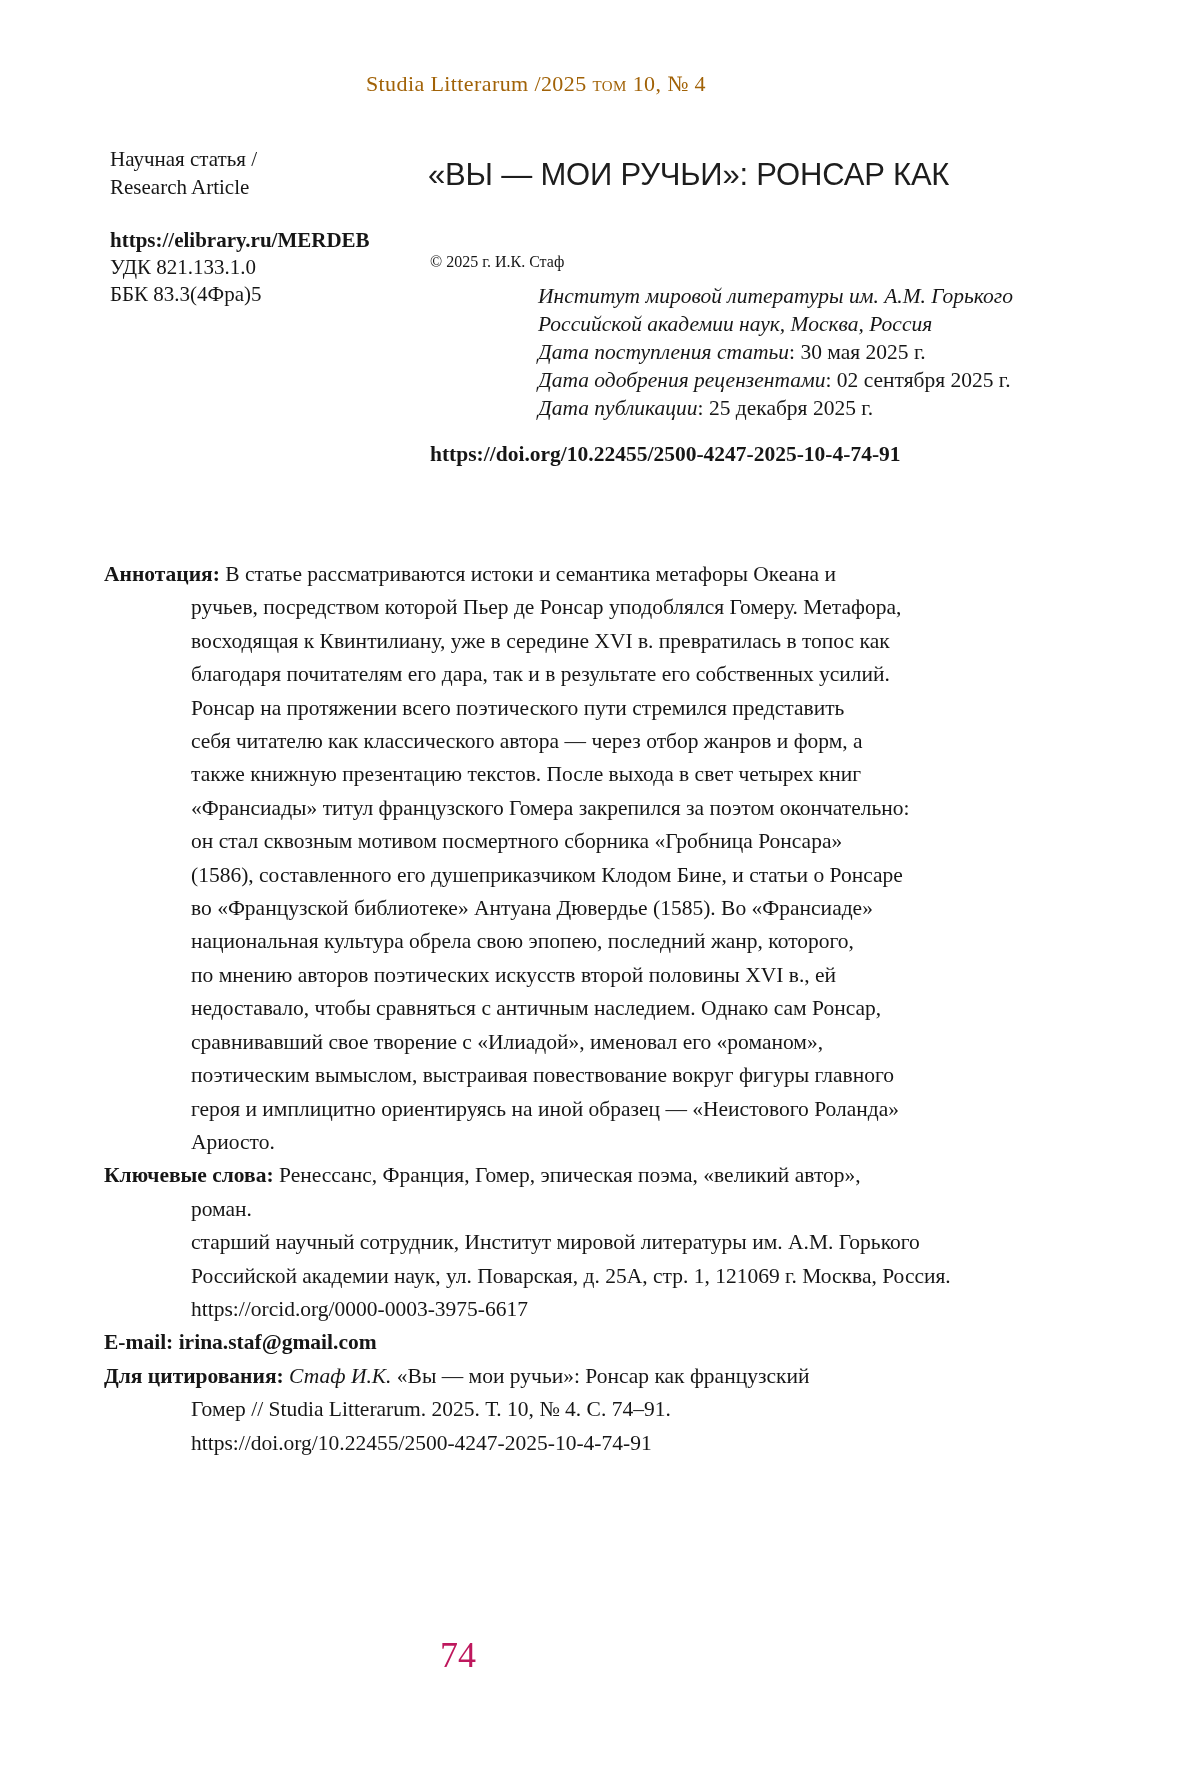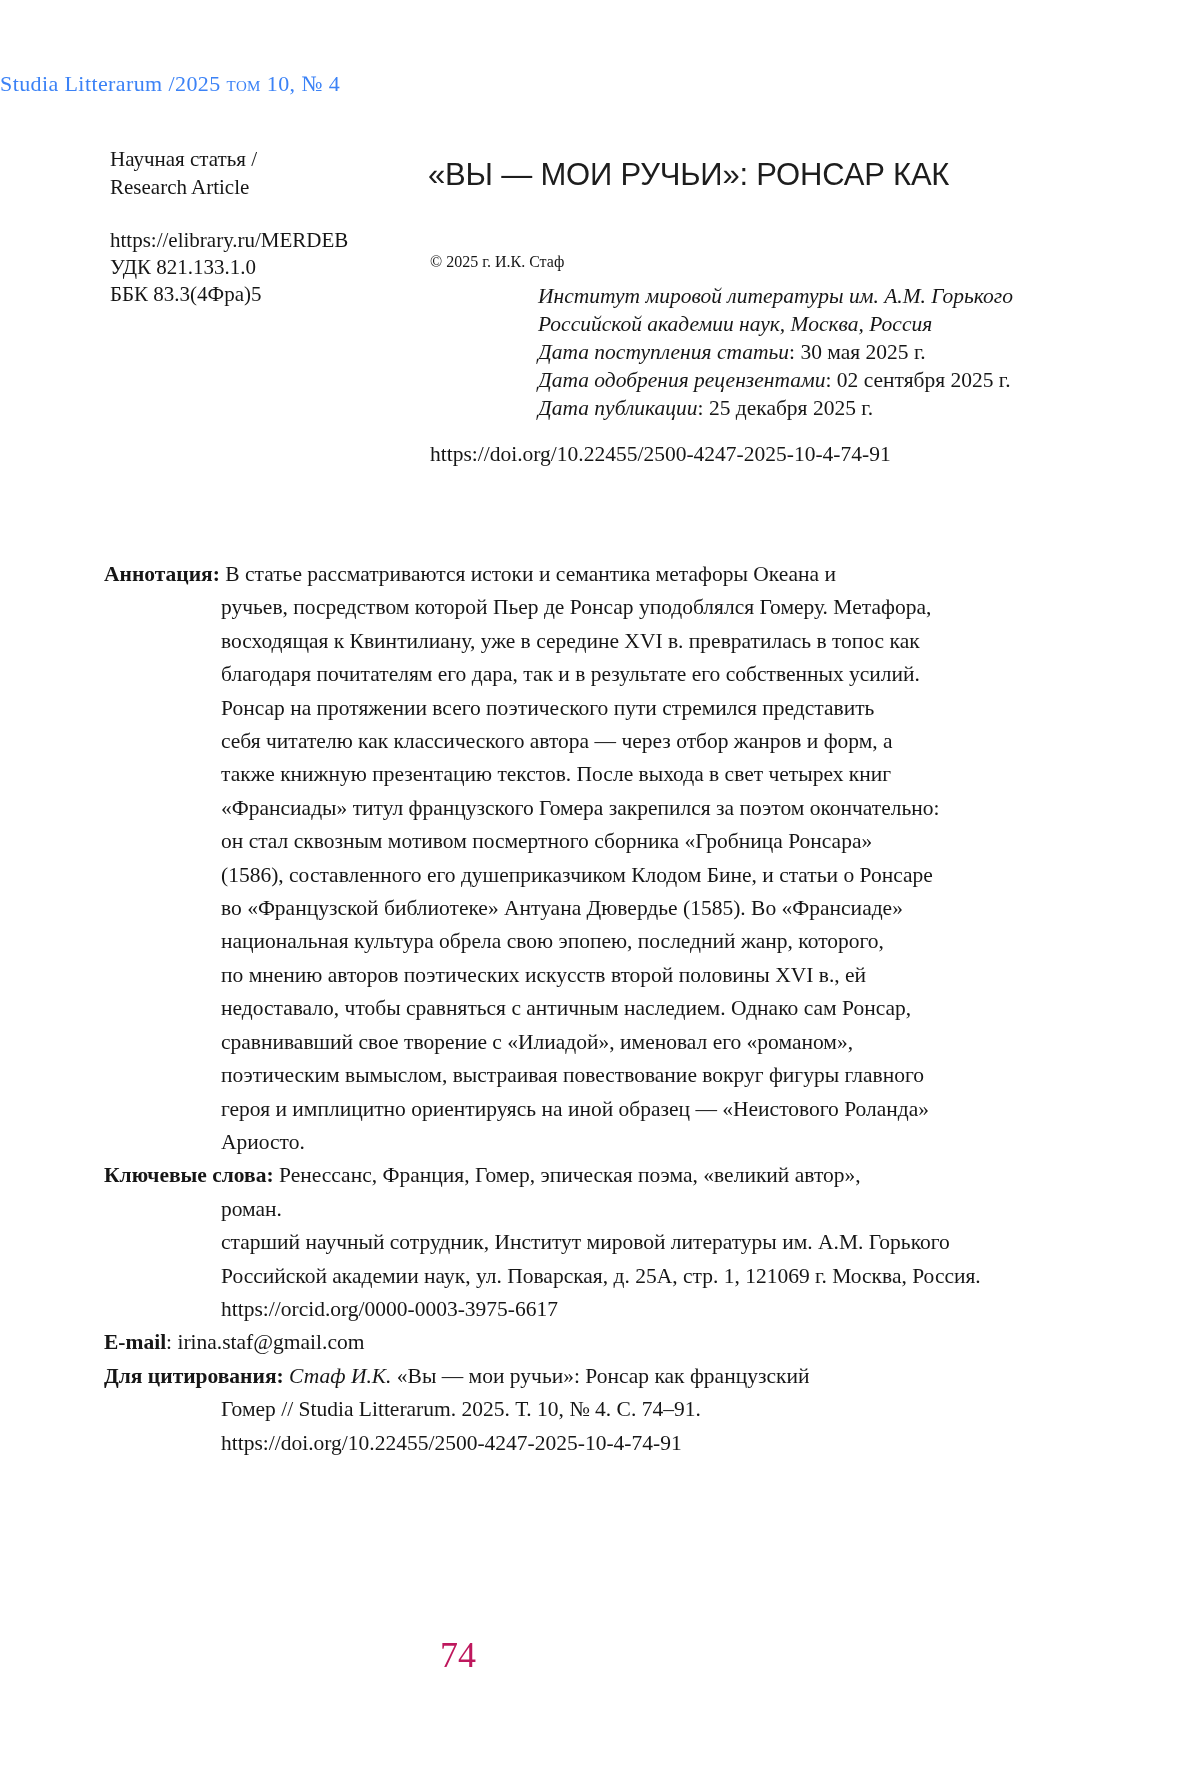--- a/index.html
+++ b/index.html
@@ -2,22 +2,22 @@
 <html><head>
 <meta charset="utf-8">
 <style>
   html,body { margin:0; padding:0; background:#ffffff; }
   .page {
     position:relative; width:1200px; height:1780px; background:#ffffff;
     font-family:"Liberation Serif","DejaVu Serif",serif; color:#161616;
     overflow:hidden;
   }
   .journal-header {
-    position:absolute; top:70px; left:0; width:1072px; text-align:left;
-    font-size:22px; line-height:28px; color:#3b82f6; letter-spacing:0.4px;
+    position:absolute; top:70px; left:0; width:1072px; text-align:center;
+    font-size:22px; line-height:28px; color:#a16207; letter-spacing:0.4px;
   }
   .sc { font-variant:small-caps; }
   .meta-left-1 {
     position:absolute; left:110px; top:146px;
     font-size:21px; line-height:27.5px;
   }
   .meta-left-2 {
     position:absolute; left:110px; top:227px;
     font-size:21px; line-height:27px;
   }
@@ -34,28 +34,28 @@
     font-size:21.5px; line-height:28px;
   }
   .doi-top {
     position:absolute; left:430px; top:442px; font-size:21.5px;
   }
   .flow {
     position:absolute; left:104px; top:558px; width:960px;
     font-size:21.5px; line-height:33.4px;
   }
   .first-line { white-space:nowrap; }
-  .cont-line { margin-left:117px; white-space:nowrap; }
+  .cont-line { margin-left:87px; white-space:nowrap; }
   .lbl { font-weight:bold; }
   .it { font-style:italic; }
   .page-number {
     position:absolute; left:408px; top:1634px; width:100px; text-align:center;
     font-size:36px; color:#be185d;
   }
-  a, .link { color:inherit; text-decoration:none; }
+  a, .link { color:inherit; text-decoration:none;font-weight:bold; }
 </style>
 </head>
 <body>
 
 <div class="page">
 
   <div class="journal-header">
     <span>Studia Litterarum /2025 </span><span class="sc">том 10, № 4</span>
   </div>
 

